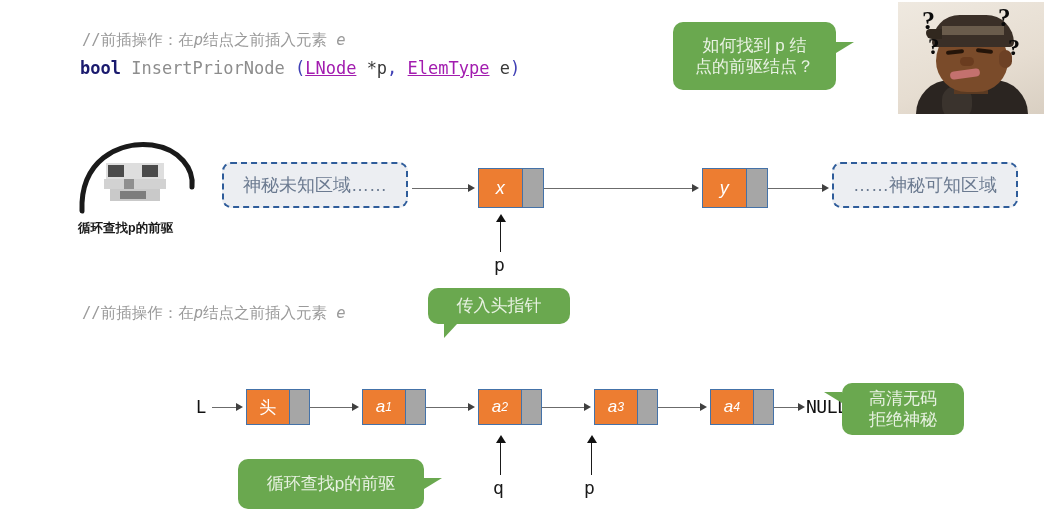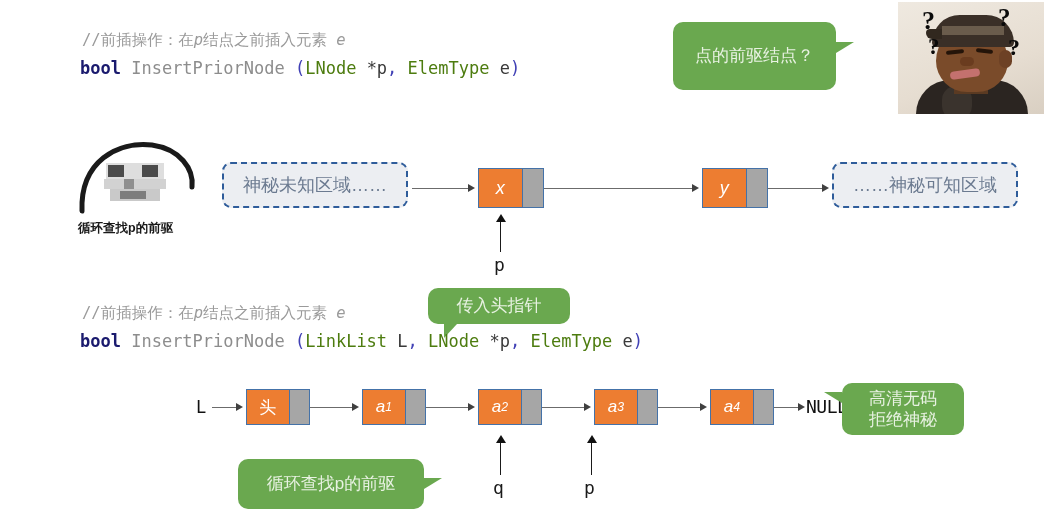--- a/index.html
+++ b/index.html
@@ -28,21 +28,21 @@
     letter-spacing: 0px;
   }
   .code-comment .ital { font-style: italic; }
   .code-line {
     font-family: "DejaVu Sans Mono", "Liberation Mono", monospace;
     font-size: 17px;
     color: #8d8d8d;
     white-space: nowrap;
   }
   .code-line .kw { color: #1a1a6e; font-weight: bold; }
-  .code-line .ty { color: #4d7c0f; }
+  .code-line .ty { color: #a21caf; text-decoration: underline; }
   .code-line .pn { color: #3a3a3a; }
   .code-line .pu { color: #4040b5; }
 
   
   .bubble {
     position: absolute;
     background: #6aa84f;
     border-radius: 10px;
     color: #e8f2e2;
     text-align: center;
@@ -200,20 +200,21 @@
 
   <div class="abs code-comment" style="left:82px; top:30px;">
     <span>//前插操作：在</span><span class="ital">p</span><span>结点之前插入元素 </span><span class="ital">e</span>
   </div>
 
   <div class="abs code-line" style="left:80px; top:58px;">
     <span class="kw">bool</span><span> InsertPriorNode </span><span class="pu">(</span><span class="ty">LNode</span><span class="pn"> *p</span><span class="pu">, </span><span class="ty">ElemType</span><span class="pn"> e</span><span class="pu">)</span>
   </div>
 
   <div class="bubble" style="left:673px; top:22px; width:163px; height:68px; flex-direction:column;">
+    <span class="btxt">如何找到 p 结</span>
     <span class="btxt">点的前驱结点？</span>
   </div>
   <div class="tail tail-right" style="left:836px; top:42px;"></div>
 
   <div class="meme" style="left:898px; top:2px; width:146px; height:112px;">
 
     <div class="abs" style="left:0; top:0; width:100%; height:100%; background:linear-gradient(160deg,#efe9e0 0%,#e6ddd1 60%,#d9cfc2 100%);"></div>
 
     <div class="abs" style="left:18px; top:78px; width:112px; height:40px; background:#2b2521; border-radius:34px 34px 0 0;"></div>
     <div class="abs" style="left:44px; top:84px; width:30px; height:34px; background:#3a332d; border-radius:14px;"></div>
@@ -286,23 +287,20 @@
 
   <div class="bubble" style="left:428px; top:288px; width:142px; height:36px;">
     <span class="btxt">传入头指针</span>
   </div>
   <div class="tail tail-down" style="left:444px; top:324px;"></div>
 
   <div class="abs code-comment" style="left:82px; top:303px;">
     <span>//前插操作：在</span><span class="ital">p</span><span>结点之前插入元素 </span><span class="ital">e</span>
   </div>
 
-  <div class="abs code-line" style="left:80px; top:331px;">
-    <span class="kw">bool</span><span> InsertPriorNode </span><span class="pu">(</span><span class="ty">LinkList</span><span class="pn"> L</span><span class="pu">, </span><span class="ty">LNode</span><span class="pn"> *p</span><span class="pu">, </span><span class="ty">ElemType</span><span class="pn"> e</span><span class="pu">)</span>
-  </div>
 
   <div class="plain-label" style="left:196px; top:397px;">L</div>
 
   <div class="hline" style="left:212px; top:407px; width:26px;"></div>
   <div class="harrow-head" style="left:236px; top:403px;"></div>
 
   <div class="node" style="left:246px; top:389px; width:64px; height:36px;">
     <div class="datafld" style="width:43px; height:100%; font-size:17px; font-style:normal;">头</div>
     <div class="ptrfld" style="width:21px; height:100%;"></div>
   </div>

